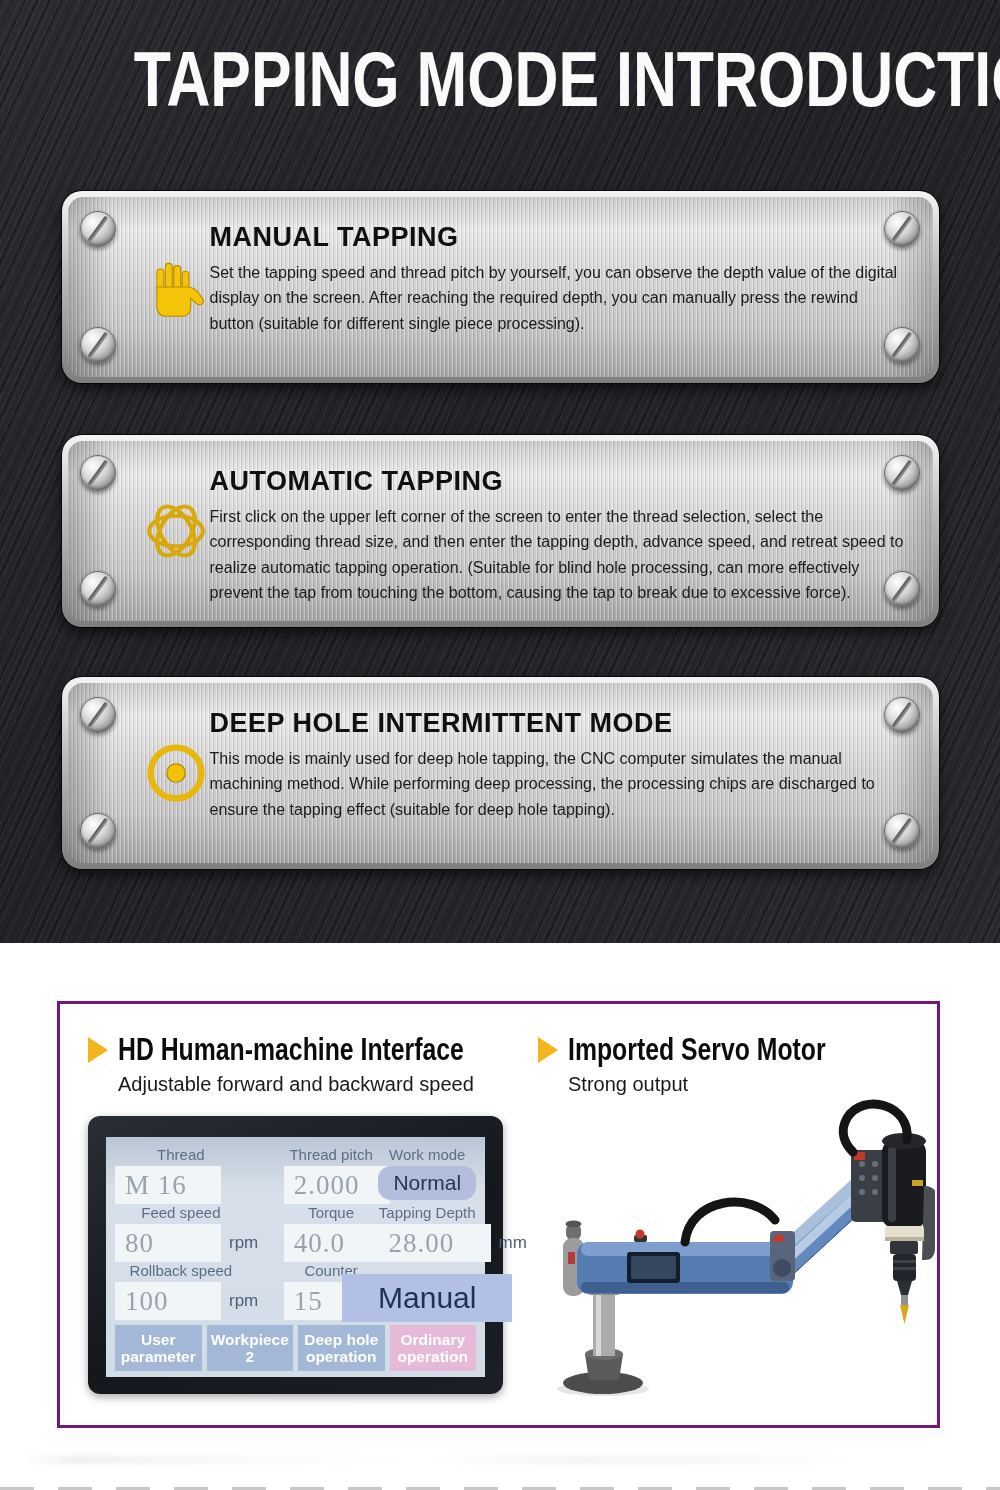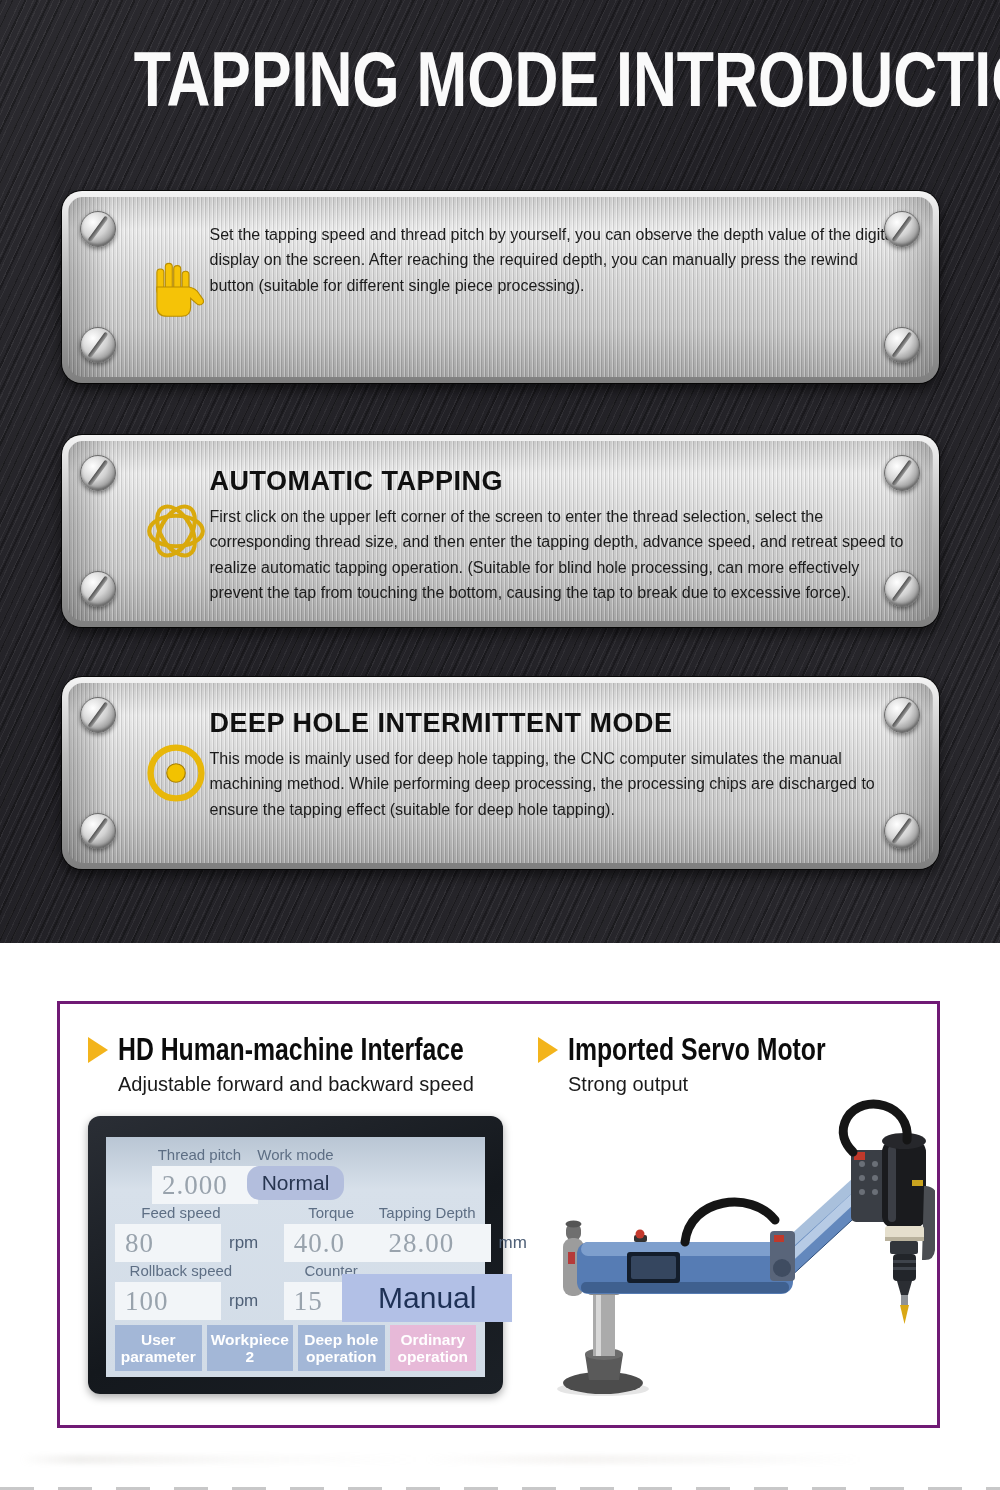--- a/index.html
+++ b/index.html
@@ -139,20 +139,21 @@
             <g fill="#f5c307" stroke="#b98d00" stroke-width="1">
               <rect x="15" y="16" width="6.2" height="22" rx="3"></rect>
               <rect x="22.5" y="11" width="6.2" height="26" rx="3"></rect>
               <rect x="30" y="13" width="6.2" height="24" rx="3"></rect>
               <rect x="37.5" y="18" width="6" height="20" rx="3"></rect>
               <path d="M15 32 h28.5 q6 1 9 6 l3.5 5 q1.5 3 -1.5 4.5 q-2.5 1 -4.5 -1 l-5 -4.5 v8 q0 8 -8 8 h-13 q-9 0 -9 -9 z"></path>
             </g>
           </svg>
         </div>
         <div class="panel-text">
+          <h2>MANUAL TAPPING</h2>
           <p>Set the tapping speed and thread pitch by yourself, you can observe the depth value of the digital display on the screen. After reaching the required depth, you can manually press the rewind button (suitable for different single piece processing).</p>
         </div>
       </div>
     </div>
 
     <div class="panel panel-m2">
       <div class="panel-inner">
         <div class="screw tl"></div>
         <div class="screw tr"></div>
         <div class="screw bl"></div>
@@ -212,20 +213,26 @@
           <div class="f-sub">Strong output</div>
         </div>
       </div>
 
       <div class="feature-content">
 
         <div class="hmi-bezel">
           <div class="screen">
 
             <div class="field-row">
+              <div class="cell c1">
+                <div class="f-label">Thread</div>
+                <div class="f-line">
+                  <div class="val">M 16</div>
+                </div>
+              </div>
               <div class="cell c2">
                 <div class="f-label">Thread pitch</div>
                 <div class="f-line">
                   <div class="val">2.000</div>
                   <span class="unit">mm</span>
                 </div>
               </div>
               <div class="cell c3">
                 <div class="f-label">Work mode</div>
                 <div class="btn-normal">Normal</div>

